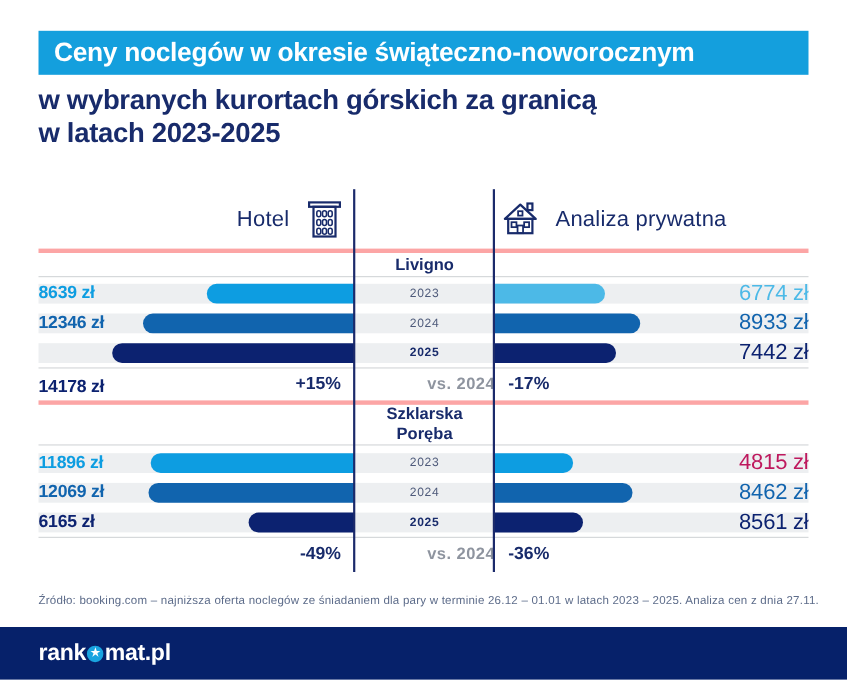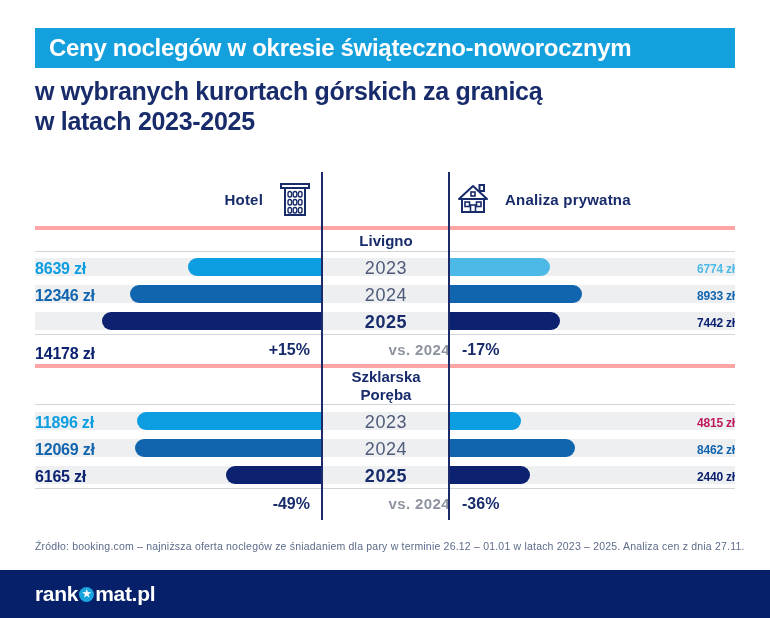--- a/index.html
+++ b/index.html
@@ -17,21 +17,21 @@
   .subtitle{
     position:absolute;left:35px;top:76px;width:700px;
     color:#182b6b;font-weight:bold;font-size:25px;line-height:30px;letter-spacing:-0.3px;
   }
   .col-headers{
     position:absolute;left:35px;top:172px;width:700px;height:54px;
     display:grid;grid-template-columns:287px 128px 285px;
   }
   .col-head-left{grid-column:1;display:flex;align-items:center;justify-content:flex-end;gap:13px;padding-right:8px}
   .col-head-right{grid-column:3;display:flex;align-items:center;gap:13px;padding-left:4px}
-  .col-label{color:#182b6b;font-weight:bold;font-size:15px;letter-spacing:0.2px}
+  .col-label{color:#182b6b;font-weight:normal;font-size:20px;letter-spacing:0.2px}
   .vline{position:absolute;top:172px;width:2px;height:348px;background:#1b2a6b;z-index:5}
   #vline-left{left:321px}
   #vline-right{left:448px}
   .chart{position:absolute;left:35px;top:226px;width:700px}
   .section-header{
     position:relative;border-top:4px solid #fca5a5;border-bottom:1px solid #d2d5d8;
     display:flex;align-items:center;
   }
   .section:nth-child(1) .section-header{height:26px}
   .section:nth-child(2) .section-header{height:41px}
@@ -42,25 +42,25 @@
   .location-label .inner{display:inline-block;max-width:96px}
   .rows{padding:6px 0 4px}
   .section:nth-child(2) .rows{padding-top:7px}
   .data-row{
     height:18px;background:#edeff1;margin-bottom:9px;
     display:grid;grid-template-columns:287px 128px 285px;
   }
   .data-row:last-child{margin-bottom:0}
   .cell-l,.cell-r{position:relative}
   .left-val{position:absolute;left:0;top:50%;transform:translateY(-50%);font-weight:bold;font-size:16px;letter-spacing:-0.2px;white-space:nowrap}
-  .right-val{position:absolute;right:0;top:50%;transform:translateY(-50%);font-weight:bold;font-size:12px;letter-spacing:-0.2px;white-space:nowrap}
+  .right-val{position:absolute;right:0;top:50%;transform:translateY(-50%);font-weight:normal;font-size:20px;letter-spacing:-0.2px;white-space:nowrap}
   .left-bar{position:absolute;right:0;top:0;height:18px;border-radius:9px 0 0 9px}
   .right-bar{position:absolute;left:0;top:0;height:18px;border-radius:0 9px 9px 0}
   .cell-c{display:flex;align-items:center;justify-content:center}
-  .year{font-size:18px;color:#4e5a7a;letter-spacing:0.6px}
+  .year{font-size:11px;color:#4e5a7a;letter-spacing:0.6px}
   .data-row:nth-child(3) .year{color:#182b6b;font-weight:bold}
   .vs-row{
     height:30px;display:grid;grid-template-columns:287px 128px 285px;
     align-items:center;border-top:1px solid #d2d5d8;
   }
   .vs-row .cl{text-align:right;padding-right:12px}
   .vs-row .cc{text-align:right}
   .vs-row .cr{text-align:left;padding-left:12px}
   .pct{color:#182b6b;font-weight:bold;font-size:16px}
   .vs-label{color:#8e949f;font-weight:bold;font-size:15px;letter-spacing:0.4px}
@@ -221,21 +221,21 @@
   <div class="data-row">
     <div class="cell-l">
       <span class="left-val" style="color: rgb(12, 34, 112);">6165 zł</span>
       <div class="left-bar" style="width: 33.3243%; background: rgb(12, 34, 112);"></div>
     </div>
     <div class="cell-c">
       <span class="year">2025</span>
     </div>
     <div class="cell-r">
       <div class="right-bar" style="width: 28.0725%; background: rgb(12, 34, 112);"></div>
-      <span class="right-val" style="color: rgb(12, 34, 112);">2440 zł</span>
+      <span class="right-val" style="color: rgb(12, 34, 112);">8561 zł</span>
     </div>
   </div>
 </div>
     <div class="vs-row">
       <div class="cl"><span class="pct">-49%</span></div>
       <div class="cc"><span class="vs-label">vs. 2024</span></div>
       <div class="cr"><span class="pct">-36%</span></div>
     </div>
   </div>
 </div>

